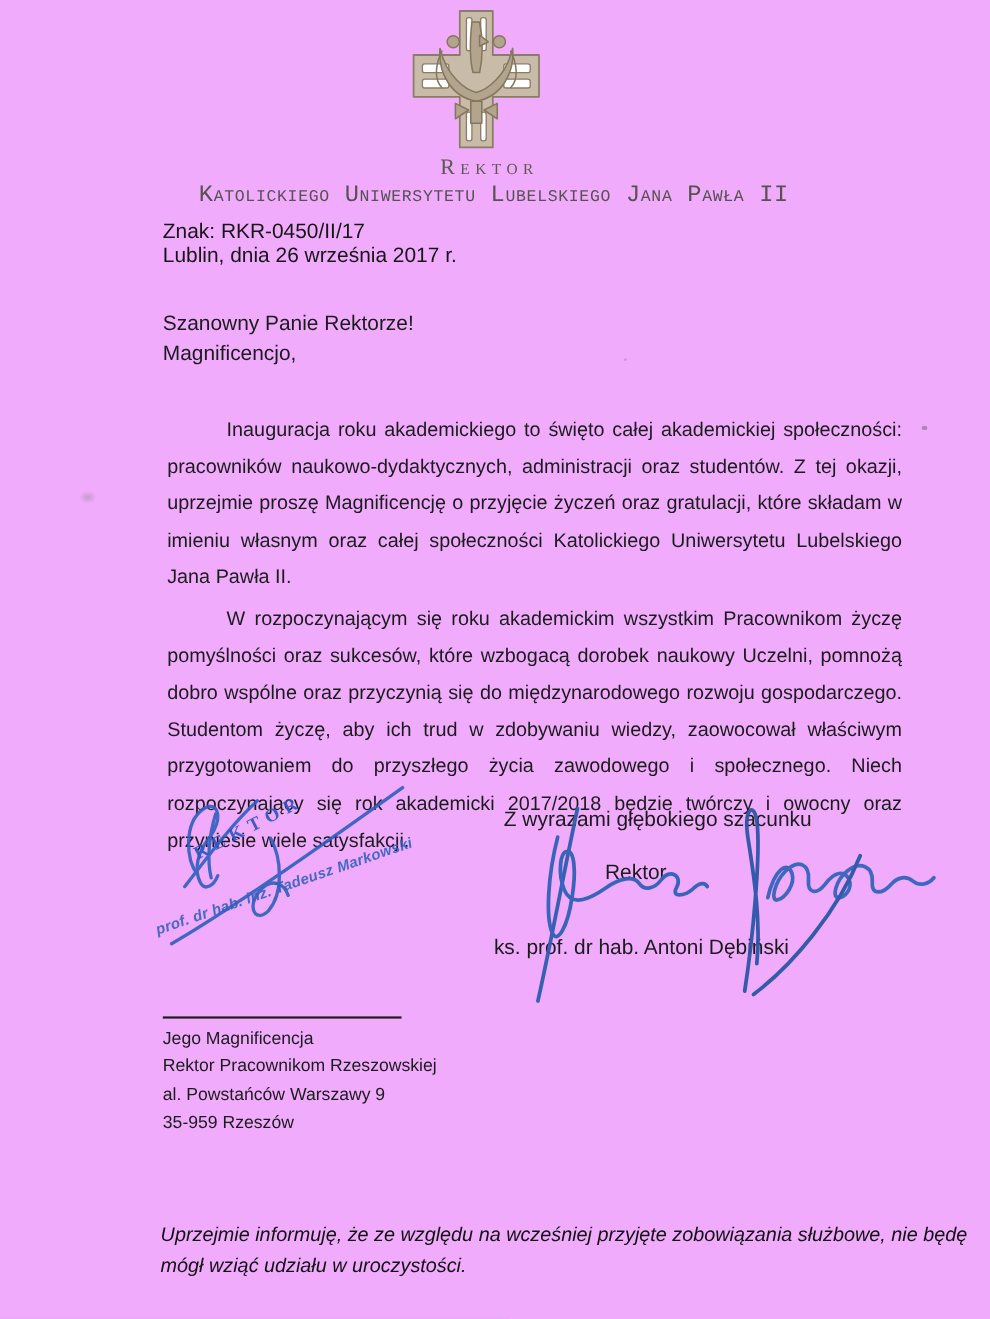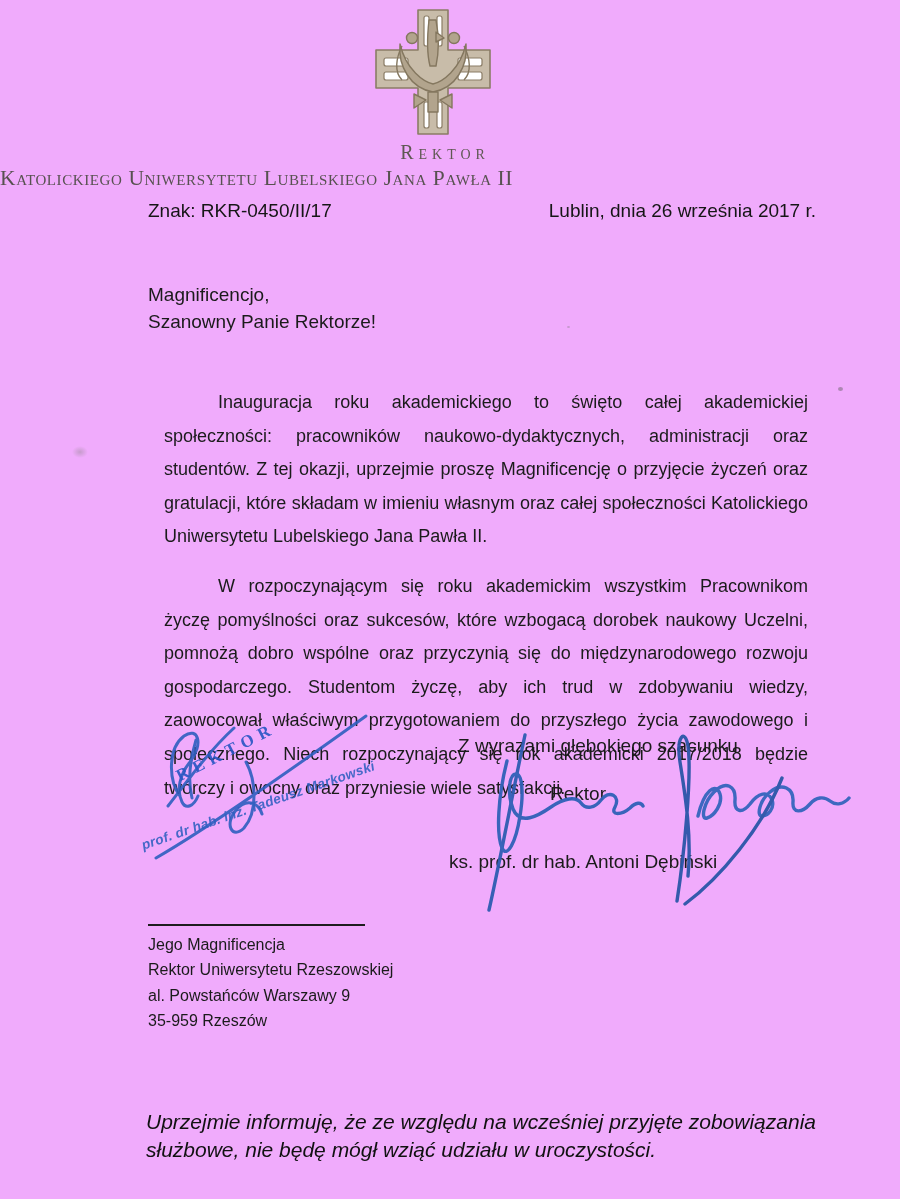--- a/index.html
+++ b/index.html
@@ -9,37 +9,37 @@
     font-family:"Liberation Sans",sans-serif;color:#1b1b1b;
   }
   
   .logo-wrap{position:absolute;left:372px;top:6px;width:122px;height:132px;}
   .hdr-title{
     position:absolute;left:0;top:141px;width:890px;text-align:center;
     font-family:"Liberation Serif",serif;font-variant:small-caps;
     font-size:20px;letter-spacing:5px;color:#5e5852;
   }
   .hdr-inst{
-    position:absolute;left:0;top:166px;width:898px;
-    font-family:Liberation Serif, serif;font-variant:small-caps;
+    position:absolute;left:0;top:166px;width:898px;text-align:center;
+    font-family:Liberation Mono, monospace;font-variant:small-caps;
     font-size:21.5px;letter-spacing:.6px;color:#575150;
   }
   .ref-row{
     position:absolute;left:148px;top:200px;width:668px;
     display:flex;justify-content:space-between;
-    font-size:19px;color:#161616;
+    font-size:19px;color:#161616;flex-direction:column;
   }
   
   .salutation{position:absolute;left:148px;top:281px;font-size:19px;line-height:27px;}
   
   .body-text{
     position:absolute;left:148px;top:370px;width:676px;
     font-size:18px;line-height:33.6px;text-align:justify;
   }
-  .body-text p{margin:16px;text-indent:54px;}
+  .body-text p{margin:4px;text-indent:54px;}
   
   .closing-phrase{position:absolute;left:458px;top:735px;font-size:19px;}
   .closing-title{position:absolute;left:458px;top:783px;width:240px;text-align:center;font-size:19px;}
   .signer-name{position:absolute;left:449px;top:851px;font-size:19px;}
   .sig-svg{position:absolute;left:452px;top:716px;width:412px;height:200px;pointer-events:none;}
   .stamp{position:absolute;left:138px;top:710px;width:280px;height:175px;}
   .stamp-flourish{position:absolute;left:0;top:0;width:280px;height:175px;}
   .stamp-title{
     position:absolute;left:44px;top:56px;
     font-family:"Liberation Serif",serif;font-weight:bold;font-size:17px;
@@ -51,21 +51,21 @@
     font-size:13.5px;font-weight:bold;font-style:italic;color:#2f5fc0;
     transform:rotate(-19deg);transform-origin:left center;opacity:.88;
     letter-spacing:.3px;
   }
   
   .divider{position:absolute;left:148px;top:924px;width:217px;border-top:2px solid #1d1d1d;}
   .addressee{position:absolute;left:148px;top:932px;font-size:16px;line-height:25.4px;}
   
   .footnote{
     position:absolute;left:146px;top:1108px;width:742px;
-    font-size:21px;font-style:italic;line-height:28px;color:#111;
+    font-size:18px;font-style:italic;line-height:28px;color:#111;
   }
   
   .smudge{
     position:absolute;left:72px;top:446px;width:16px;height:12px;
     background:radial-gradient(ellipse at center,rgba(130,128,125,.38),transparent 70%);
   }
   .speck{
     position:absolute;left:838px;top:387px;width:5px;height:4px;border-radius:50%;
     background:rgba(90,90,90,.45);box-shadow:-272px -62px 0 -1px rgba(120,120,120,.35);
   }
@@ -107,22 +107,22 @@
 
   <div class="hdr-title">Rektor</div>
   <div class="hdr-inst">Katolickiego Uniwersytetu Lubelskiego Jana Pawła II</div>
 
   <div class="ref-row">
     <span>Znak: RKR-0450/II/17</span>
     <span>Lublin, dnia 26 września 2017 r.</span>
   </div>
 
   <div class="salutation">
+    <div>Szanowny Panie Rektorze!</div>
     <div>Magnificencjo,</div>
-    <div>Szanowny Panie Rektorze!</div>
   </div>
 
   <div class="body-text">
     <p>Inauguracja roku akademickiego to święto całej akademickiej społeczności: pracowników naukowo-dydaktycznych, administracji oraz studentów. Z tej okazji, uprzejmie proszę Magnificencję o przyjęcie życzeń oraz gratulacji, które składam w imieniu własnym oraz całej społeczności Katolickiego Uniwersytetu Lubelskiego Jana Pawła II.</p>
     <p>W rozpoczynającym się roku akademickim wszystkim Pracownikom życzę pomyślności oraz sukcesów, które wzbogacą dorobek naukowy Uczelni, pomnożą dobro wspólne oraz przyczynią się do międzynarodowego rozwoju gospodarczego. Studentom życzę, aby ich trud w zdobywaniu wiedzy, zaowocował właściwym przygotowaniem do przyszłego życia zawodowego i społecznego. Niech rozpoczynający się rok akademicki 2017/2018 będzie twórczy i owocny oraz przyniesie wiele satysfakcji.</p>
   </div>
 
   <div class="closing-phrase">Z wyrazami głębokiego szacunku</div>
   <div class="closing-title">Rektor</div>
   <div class="signer-name">ks. prof. dr hab. Antoni Dębiński</div>
@@ -147,21 +147,21 @@
         <path d="M108 52 C118 70, 120 102, 106 118 C94 130, 86 114, 98 100 C108 88, 120 92, 124 104"></path>
       </g>
     </svg>
     <div class="stamp-title">REKTOR</div>
     <div class="stamp-name">prof. dr hab. inż. Tadeusz Markowski</div>
   </div>
 
   <div class="divider"></div>
   <div class="addressee">
     <div>Jego Magnificencja</div>
-    <div>Rektor Uniwersytetu Rzeszowskiej</div>
+    <div>Rektor Pracownikom Rzeszowskiej</div>
     <div>al. Powstańców Warszawy 9</div>
     <div>35-959 Rzeszów</div>
   </div>
 
   <div class="footnote">Uprzejmie informuję, że ze względu na wcześniej przyjęte zobowiązania służbowe, nie będę mógł wziąć udziału w uroczystości.</div>
 
   <div class="smudge"></div>
   <div class="speck"></div>
 
 </div>

